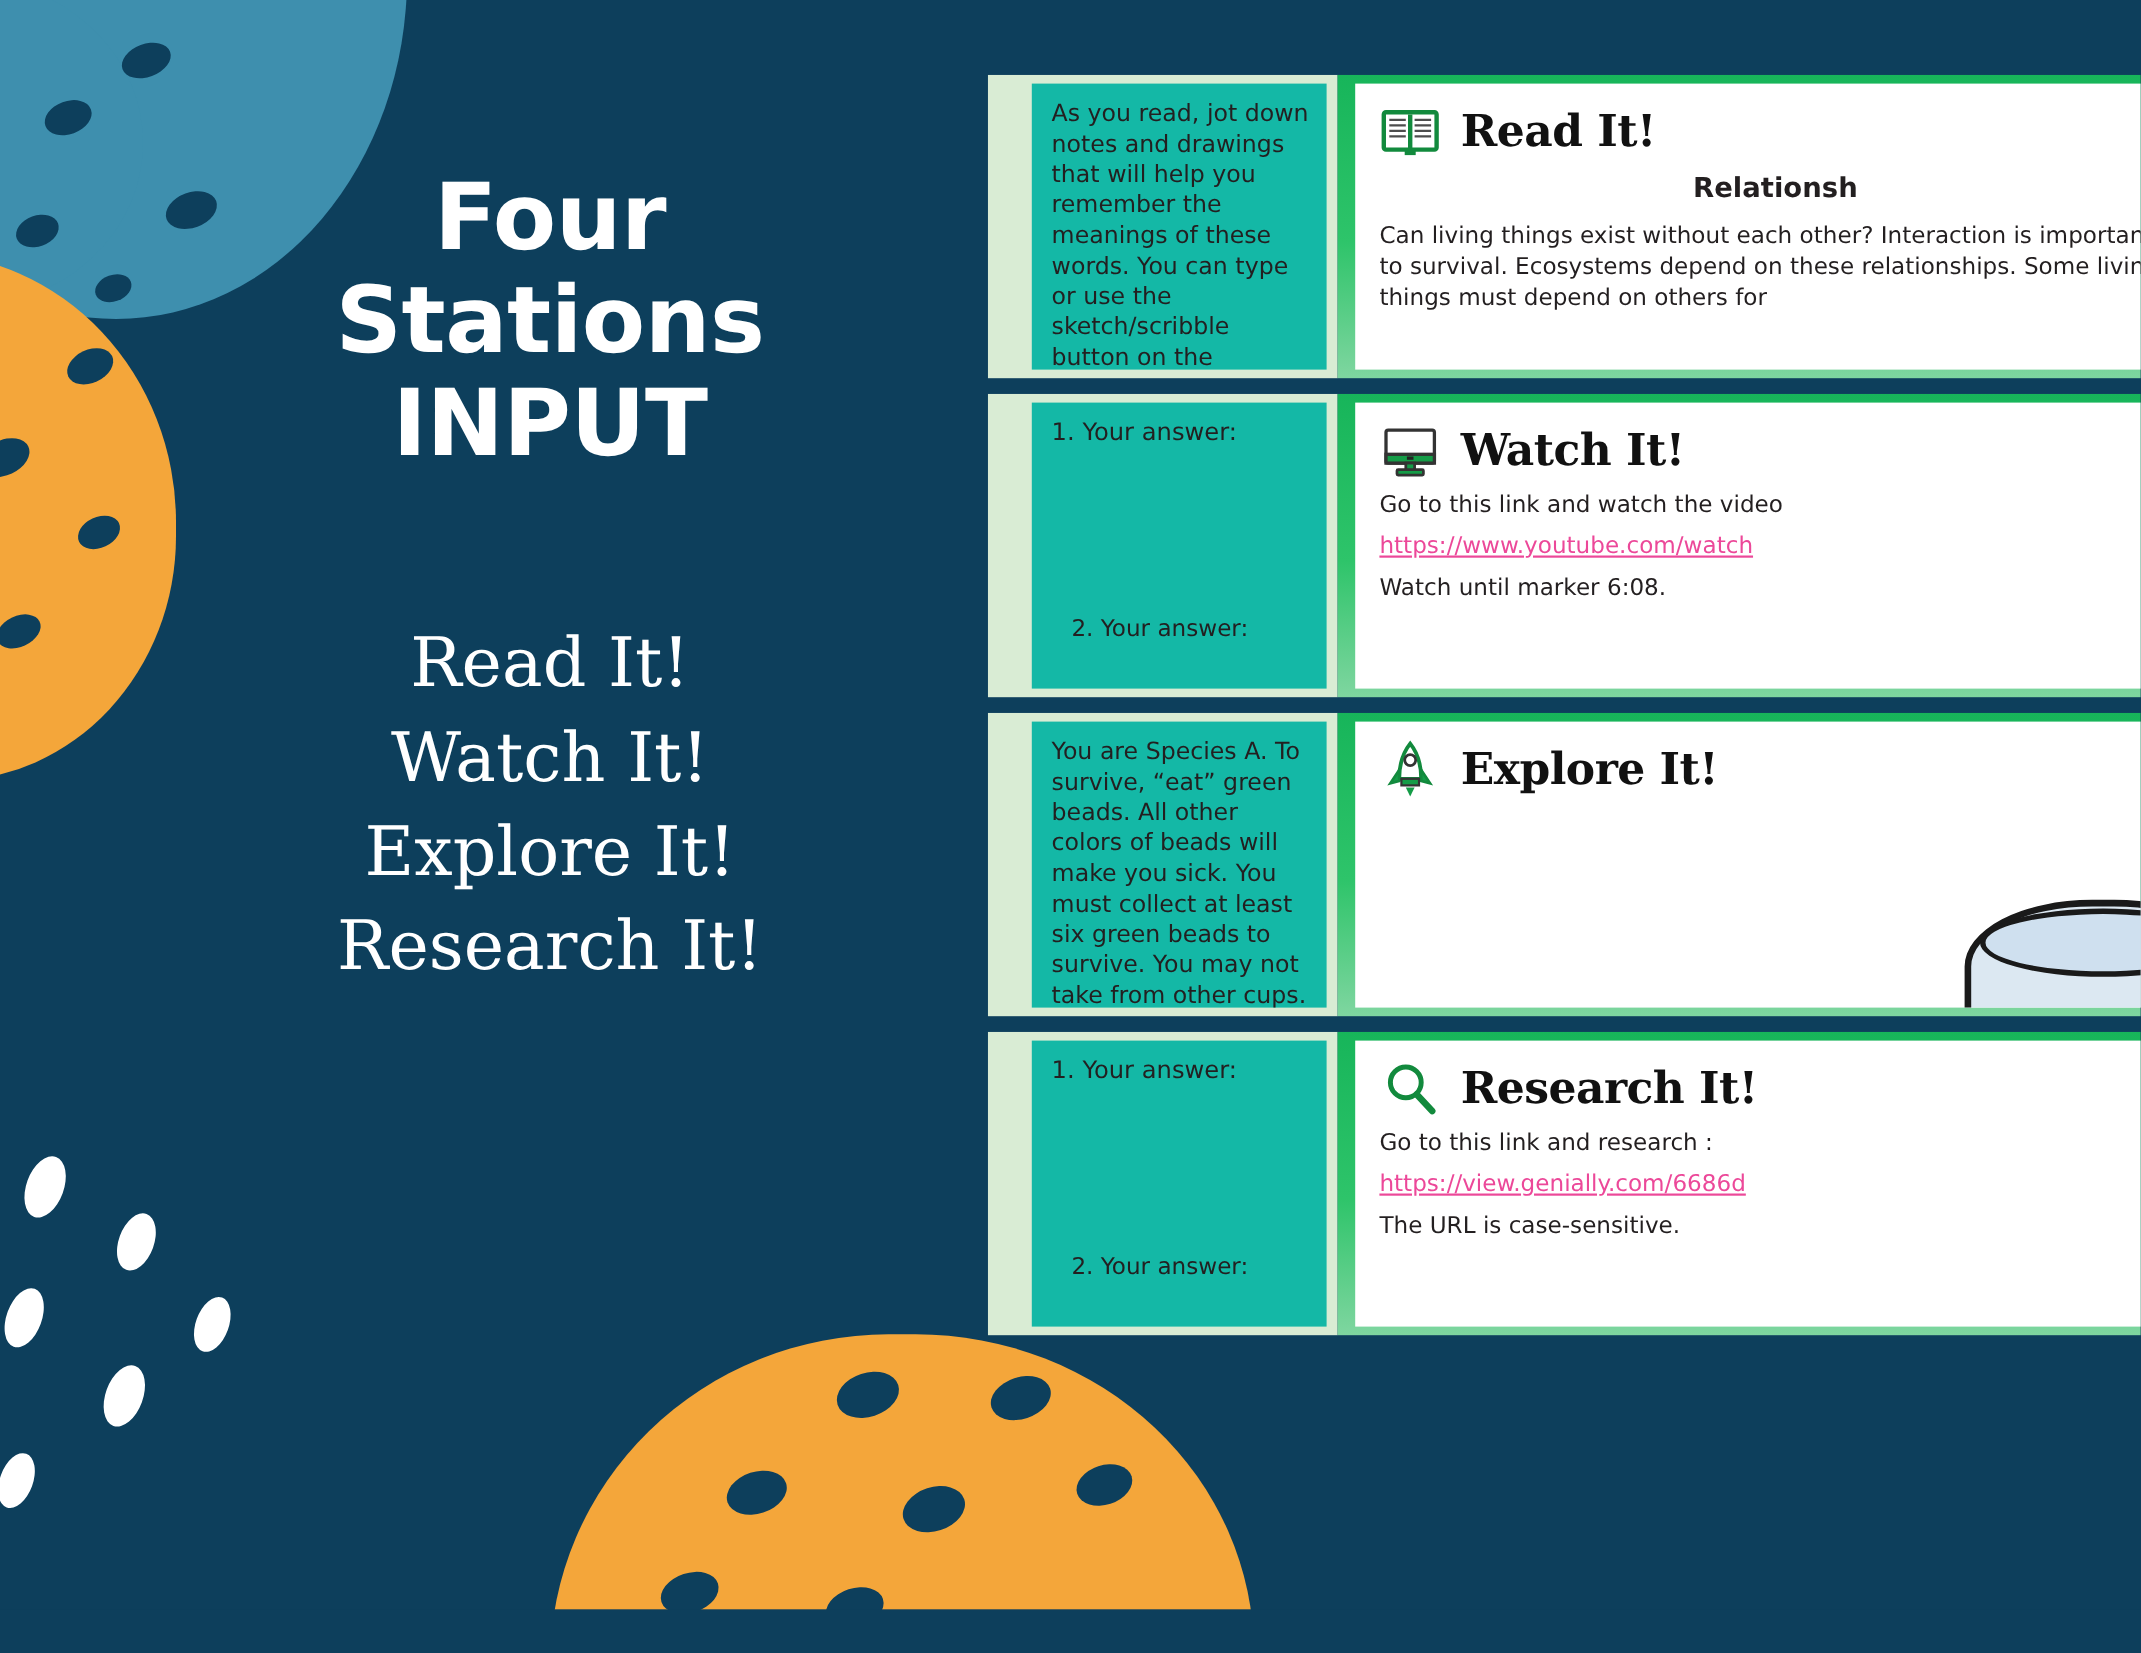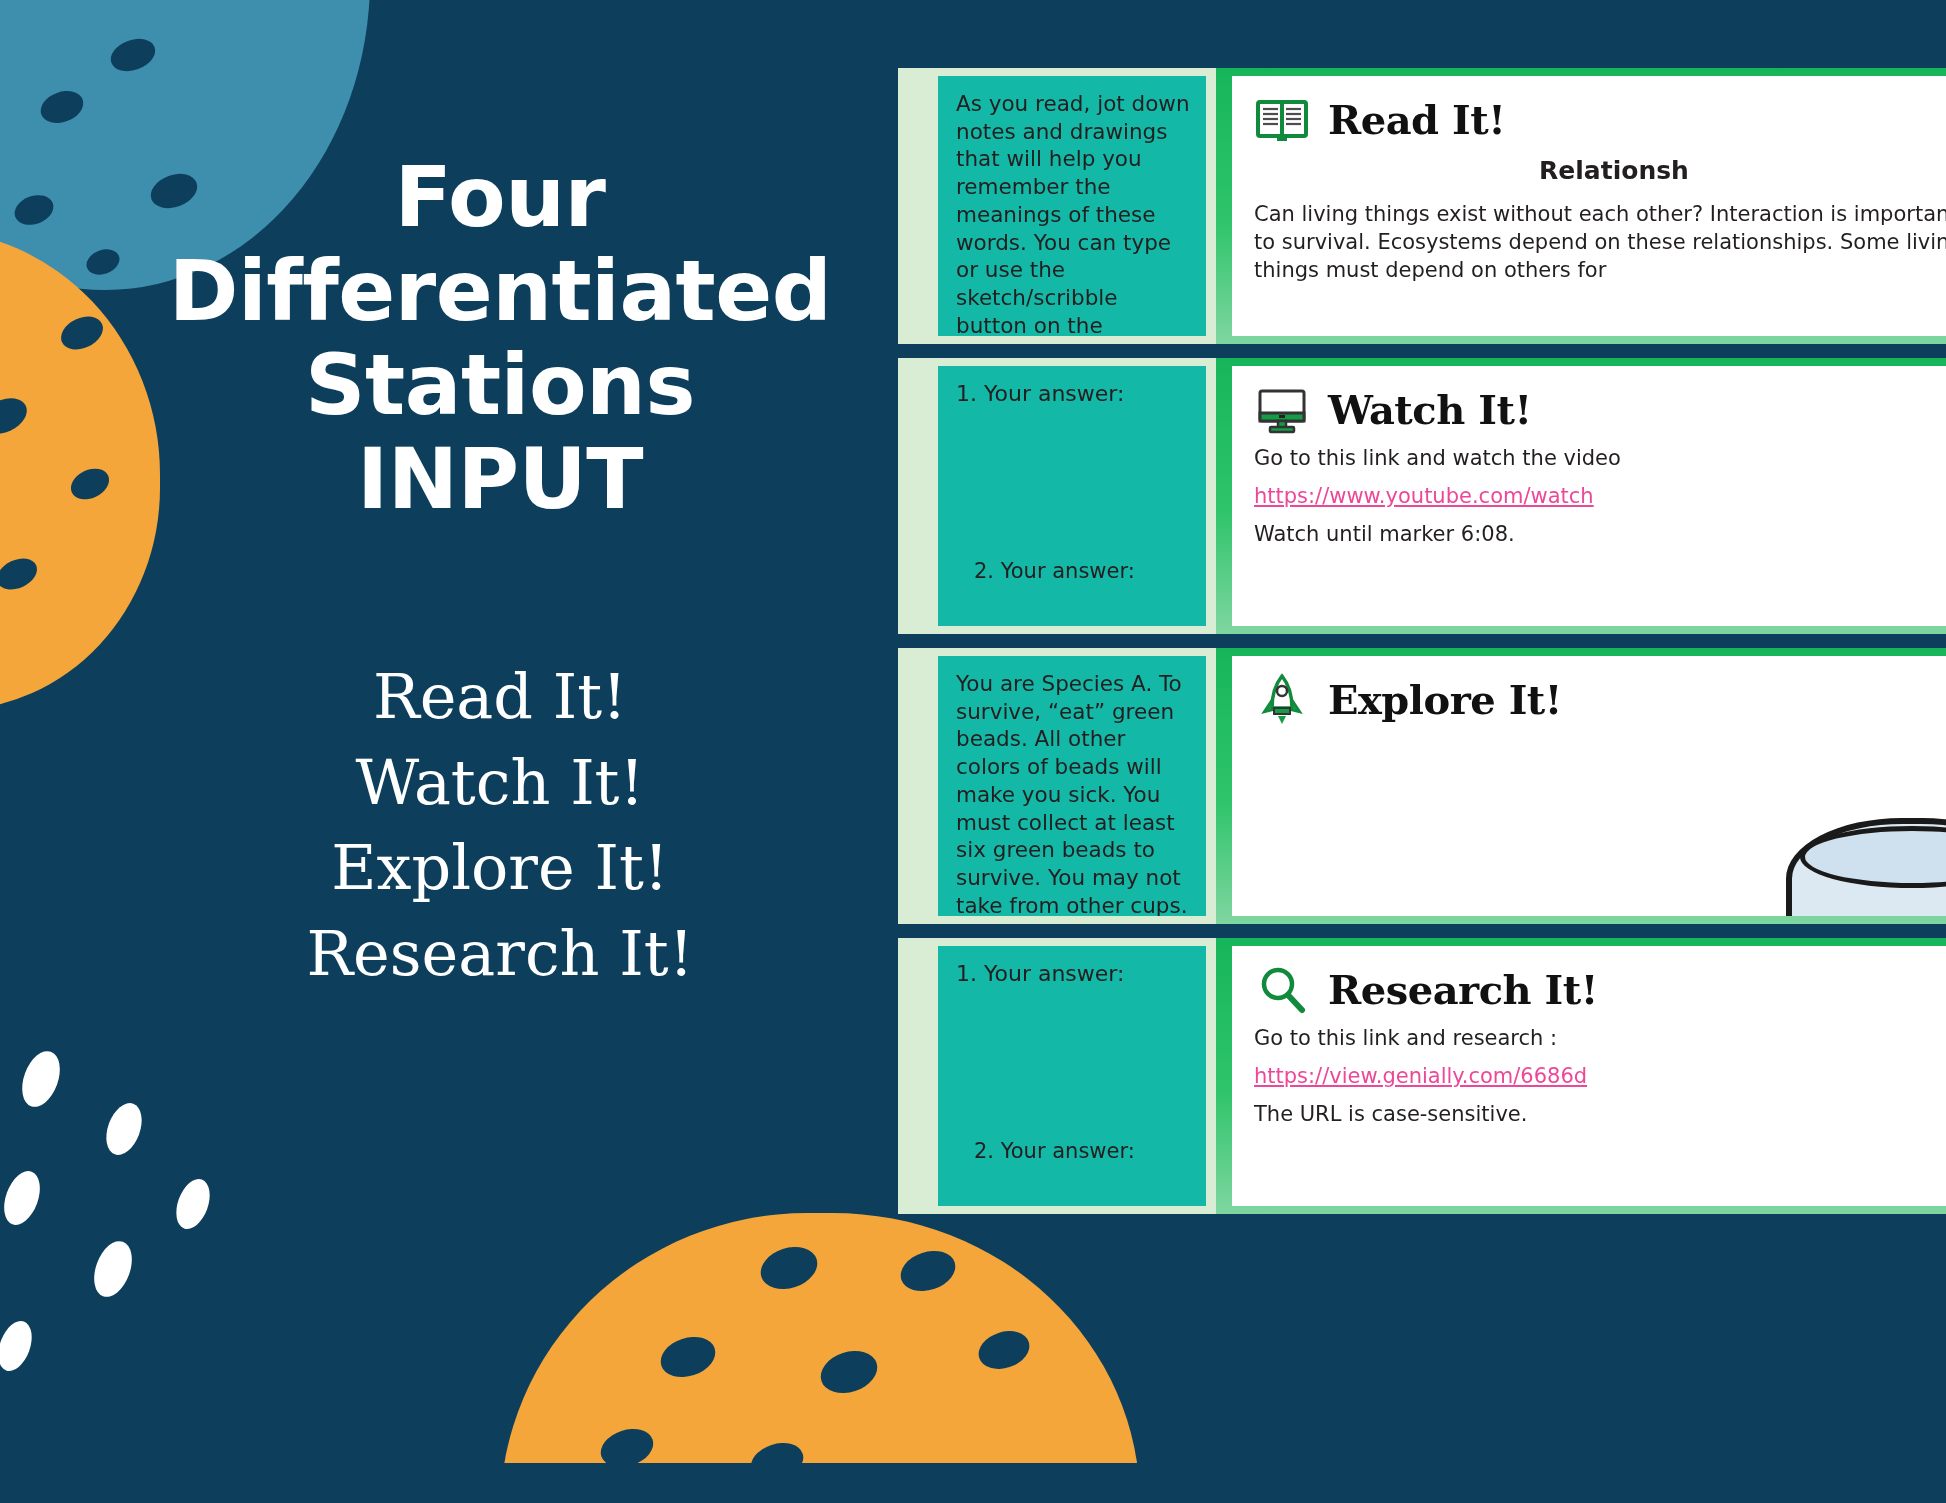--- a/index.html
+++ b/index.html
@@ -183,21 +183,20 @@
   <div class="dot" style="left:900px;top:1252px;width:56px;height:38px;transform:rotate(-18deg);"></div>
   <div class="dot" style="left:660px;top:1338px;width:56px;height:38px;transform:rotate(-18deg);"></div>
   <div class="dot" style="left:820px;top:1352px;width:58px;height:40px;transform:rotate(-18deg);"></div>
   <div class="dot" style="left:978px;top:1332px;width:52px;height:36px;transform:rotate(-18deg);"></div>
   <div class="dot" style="left:600px;top:1430px;width:54px;height:36px;transform:rotate(-18deg);"></div>
   <div class="dot" style="left:750px;top:1444px;width:54px;height:36px;transform:rotate(-18deg);"></div>
 
   <div class="left-col">
     <h1 class="main-title">
       <span class="title-line">Four</span>
-      <span class="title-line">Differentiated</span>
       <span class="title-line">Stations</span>
       <span class="title-line">INPUT</span>
     </h1>
     <div class="station-list">
       <span class="station-item">Read It!</span>
       <span class="station-item">Watch It!</span>
       <span class="station-item">Explore It!</span>
       <span class="station-item">Research It!</span>
     </div>
   </div>

